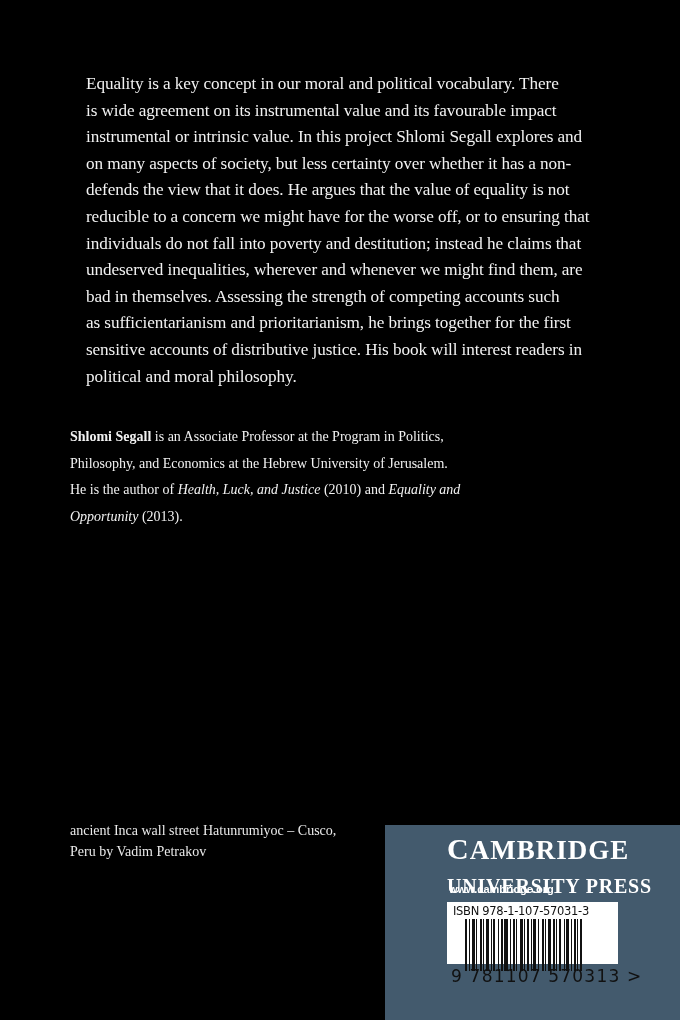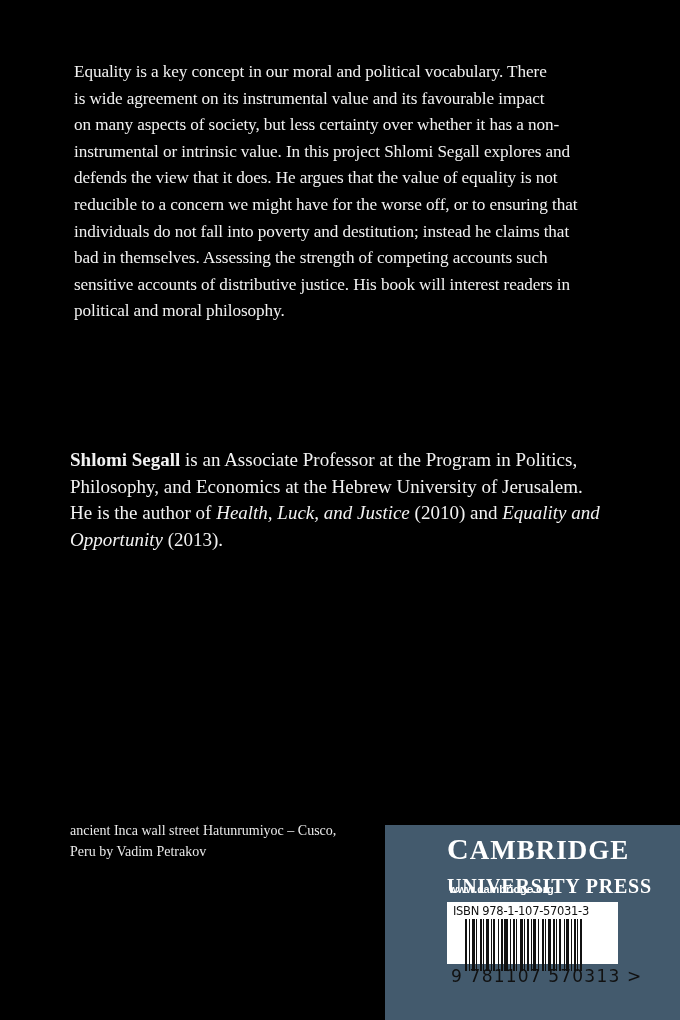--- a/index.html
+++ b/index.html
@@ -1,20 +1,20 @@
 <!DOCTYPE html>
 <html><head>
 <meta charset="utf-8">
 <style>
   html, body { margin:0; padding:0; }
   body { width:680px; height:1020px; background:#000; position:relative; overflow:hidden; font-family:"Liberation Serif","DejaVu Serif",serif; color:#f2f2f2; }
   .blurb { position:absolute; left:70px; top:55px; width:505px; font-size:17.2px; line-height:26.6px; letter-spacing:-0.1px; }
-  .blurb p { margin:4px; }
+  .blurb p { margin:16px; }
   .para-line { display:block; white-space:nowrap; }
-  .bio { position:absolute; left:70px; top:447px; width:505px; font-size:19px; line-height:26.6px; }
+  .bio { position:absolute; left:70px; top:424px; width:505px; font-size:14px; line-height:26.6px; }
   .bio .name { font-weight:bold; }
   .bio i { font-style:italic; }
   .credit { position:absolute; left:70px; top:820px; width:310px; font-size:14px; line-height:21px; color:#eaeaea; }
   .credit .line { display:block; white-space:nowrap; }
   .publisher { position:absolute; left:385px; top:825px; width:295px; height:195px; background:#435a6d; }
   .pub-name { position:absolute; left:62px; top:10px; color:#fff; font-family:Liberation Serif, serif; font-weight:bold; }
   .pub-name .cam { display:block; font-size:27px; letter-spacing:1px; line-height:28px; }
   .pub-name .cam .big { font-size:30px; }
   .pub-name .uni { display:block; font-size:20px; letter-spacing:0.8px; line-height:18px; margin-top:13px; }
   .pub-url { position:absolute; left:64px; top:58px; font-family:"Liberation Sans",sans-serif; font-weight:bold; font-size:11px; color:#fff; }
@@ -24,26 +24,28 @@
   .bars span { display:block; background:#111; height:100%; }
   .ean { position:absolute; left:4px; top:64px; font-family:"DejaVu Sans",sans-serif; font-size:17px; color:#111; letter-spacing:1.2px; white-space:nowrap; background:transparent; }
 </style>
 </head>
 <body>
 
 <div class="blurb">
   <p>
     <span class="para-line">Equality is a key concept in our moral and political vocabulary. There</span>
     <span class="para-line">is wide agreement on its instrumental value and its favourable impact</span>
+    <span class="para-line">instrumental or intrinsic value. In this project Shlomi Segall explores and</span>
     <span class="para-line">on many aspects of society, but less certainty over whether it has a non-</span>
-    <span class="para-line">instrumental or intrinsic value. In this project Shlomi Segall explores and</span>
     <span class="para-line">defends the view that it does. He argues that the value of equality is not</span>
     <span class="para-line">reducible to a concern we might have for the worse off, or to ensuring that</span>
     <span class="para-line">individuals do not fall into poverty and destitution; instead he claims that</span>
+    <span class="para-line">undeserved inequalities, wherever and whenever we might find them, are</span>
     <span class="para-line">bad in themselves. Assessing the strength of competing accounts such</span>
+    <span class="para-line">as sufficientarianism and prioritarianism, he brings together for the first</span>
     <span class="para-line">sensitive accounts of distributive justice. His book will interest readers in</span>
     <span class="para-line">political and moral philosophy.</span>
   </p>
 </div>
 
 <div class="bio">
   <span class="para-line"><span class="name">Shlomi Segall</span><span> is an Associate Professor at the Program in Politics,</span></span>
   <span class="para-line">Philosophy, and Economics at the Hebrew University of Jerusalem.</span>
   <span class="para-line"><span>He is the author of </span><i>Health, Luck, and Justice</i><span> (2010) and </span><i>Equality and</i></span>
   <span class="para-line"><i>Opportunity</i><span> (2013).</span></span>

